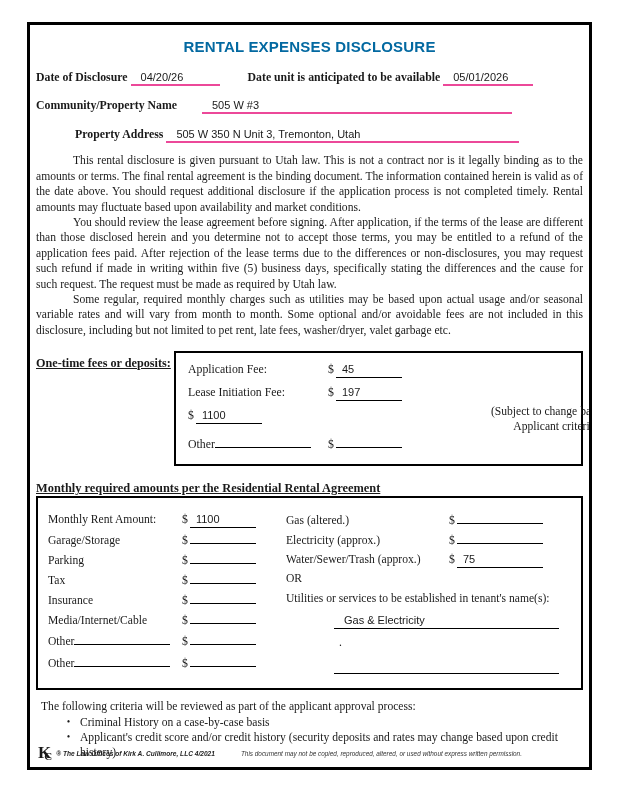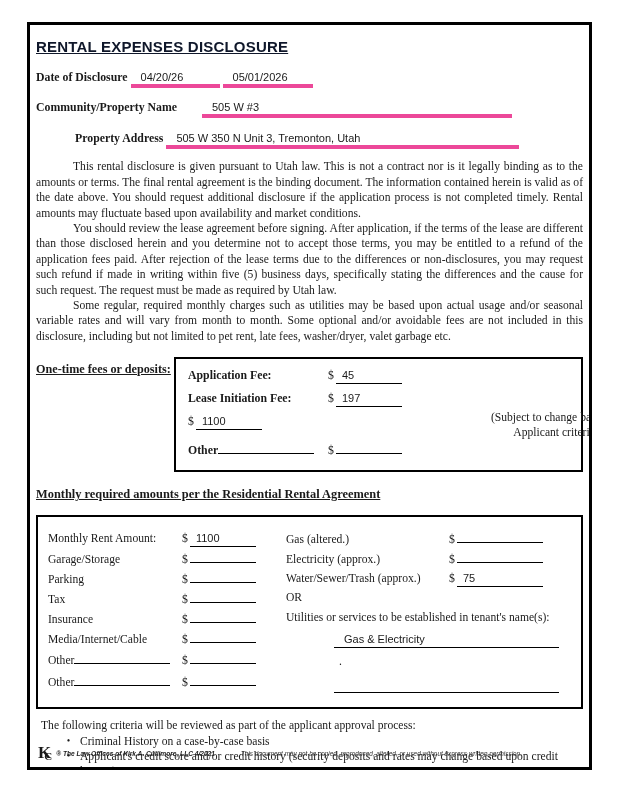--- a/index.html
+++ b/index.html
@@ -8,32 +8,32 @@
     font-family:"Liberation Serif",serif;color:#1a1a1a;
     -webkit-font-smoothing:antialiased;
   }
   .page{
     position:absolute;left:27px;top:22px;width:565px;height:748px;
     border:3px solid #000;box-sizing:border-box;background:#fff;
     padding:0 6px;overflow:hidden;
   }
   
   .title{
-    margin-top:13px;text-align:left;
+    margin-top:13px;text-align:center;
     font-family:"Liberation Sans",sans-serif;font-weight:bold;
-    font-size:15px;letter-spacing:.2px;color:#0f172a;text-decoration:underline;
+    font-size:15px;letter-spacing:.2px;color:#0369a1;
   }
   
   .frow{display:flex;align-items:baseline;}
   .frow1{margin-top:15px;}
   .frow2{margin-top:12px;gap:22px;}
   .frow3{margin-top:13px;margin-left:39px;}
   .flabel{font-weight:bold;font-size:11.8px;white-space:nowrap;}
   .fill{
-    display:inline-block;border-bottom:4px solid #ec4899;
+    display:inline-block;border-bottom:2px solid #ec4899;
     font-family:"Liberation Sans",sans-serif;font-size:11px;
     padding:0 2px 1px 10px;margin-left:3px;line-height:1.1;
     white-space:nowrap;box-sizing:border-box;min-height:13px;
   }
   .w-date1{width:89px;}
   .w-date2{width:90px;}
   .w-comm{width:310px;}
   .w-addr{width:353px;}
   .gap-mid{margin-left:28px;}
   
@@ -47,40 +47,40 @@
   .sec-heading{
     font-weight:bold;font-size:12.2px;text-decoration:underline;
     white-space:nowrap;
   }
   .ot-heading{width:138px;flex:none;padding-top:5px;}
   .fee-box{
     flex:1;border:2px solid #000;box-sizing:border-box;
     padding:9px 12px 6px 12px;position:relative;min-height:95px;
   }
   .fee-row{display:flex;align-items:baseline;height:23px;font-size:11.8px;}
-  .fee-label{width:140px;flex:none;font-weight:bold;}
+  .fee-label{width:140px;flex:none;}
   .dollar{font-size:11.8px;}
   .m-line{
     display:inline-block;border-bottom:1px solid #000;width:66px;
     font-family:Liberation Sans, sans-serif;font-size:11px;
     padding:0 2px 1px 6px;margin-left:2px;line-height:1.05;
     box-sizing:border-box;min-height:12px;white-space:nowrap;
   }
   .lbl-line{
     display:inline-block;border-bottom:1px solid #000;width:96px;
     min-height:12px;margin-right:8px;
   }
   .fee-note{
     position:absolute;left:296px;top:52px;width:168px;
     font-size:11.6px;line-height:1.25;text-align:center;
   }
   
   .mon-heading{margin-top:15px;font-size:12.4px;}
   .mon-box{
-    margin-top:13px;border:2px solid #000;box-sizing:border-box;
+    border:2px solid #000;box-sizing:border-box;
     padding:14px 10px 6px 10px;display:flex;
   }
   .mcol-left{width:238px;flex:none;}
   .mcol-right{flex:1;}
   .m-row{display:flex;align-items:baseline;height:20px;font-size:11.6px;}
   .ml-label{width:134px;flex:none;white-space:nowrap;}
   .mr-label{width:163px;flex:none;white-space:nowrap;}
   .m-line-r{width:86px;}
   .or-row{height:20px;font-size:11.6px;}
   .util-row{height:20px;font-size:11.6px;white-space:nowrap;}
@@ -119,20 +119,21 @@
 </head>
 <body>
 
 <div class="page">
 
   <div class="title">RENTAL EXPENSES DISCLOSURE</div>
 
   <div class="frow frow1">
     <span class="flabel">Date of Disclosure</span>
     <span class="fill w-date1">04/20/26</span>
+    <span class="flabel gap-mid">Date unit is anticipated to be available</span>
     <span class="fill w-date2">05/01/2026</span>
   </div>
   <div class="frow frow2">
     <span class="flabel">Community/Property Name</span>
     <span class="fill w-comm">505 W #3</span>
   </div>
   <div class="frow frow3">
     <span class="flabel">Property Address</span>
     <span class="fill w-addr">505 W 350 N Unit 3, Tremonton, Utah</span>
   </div>

